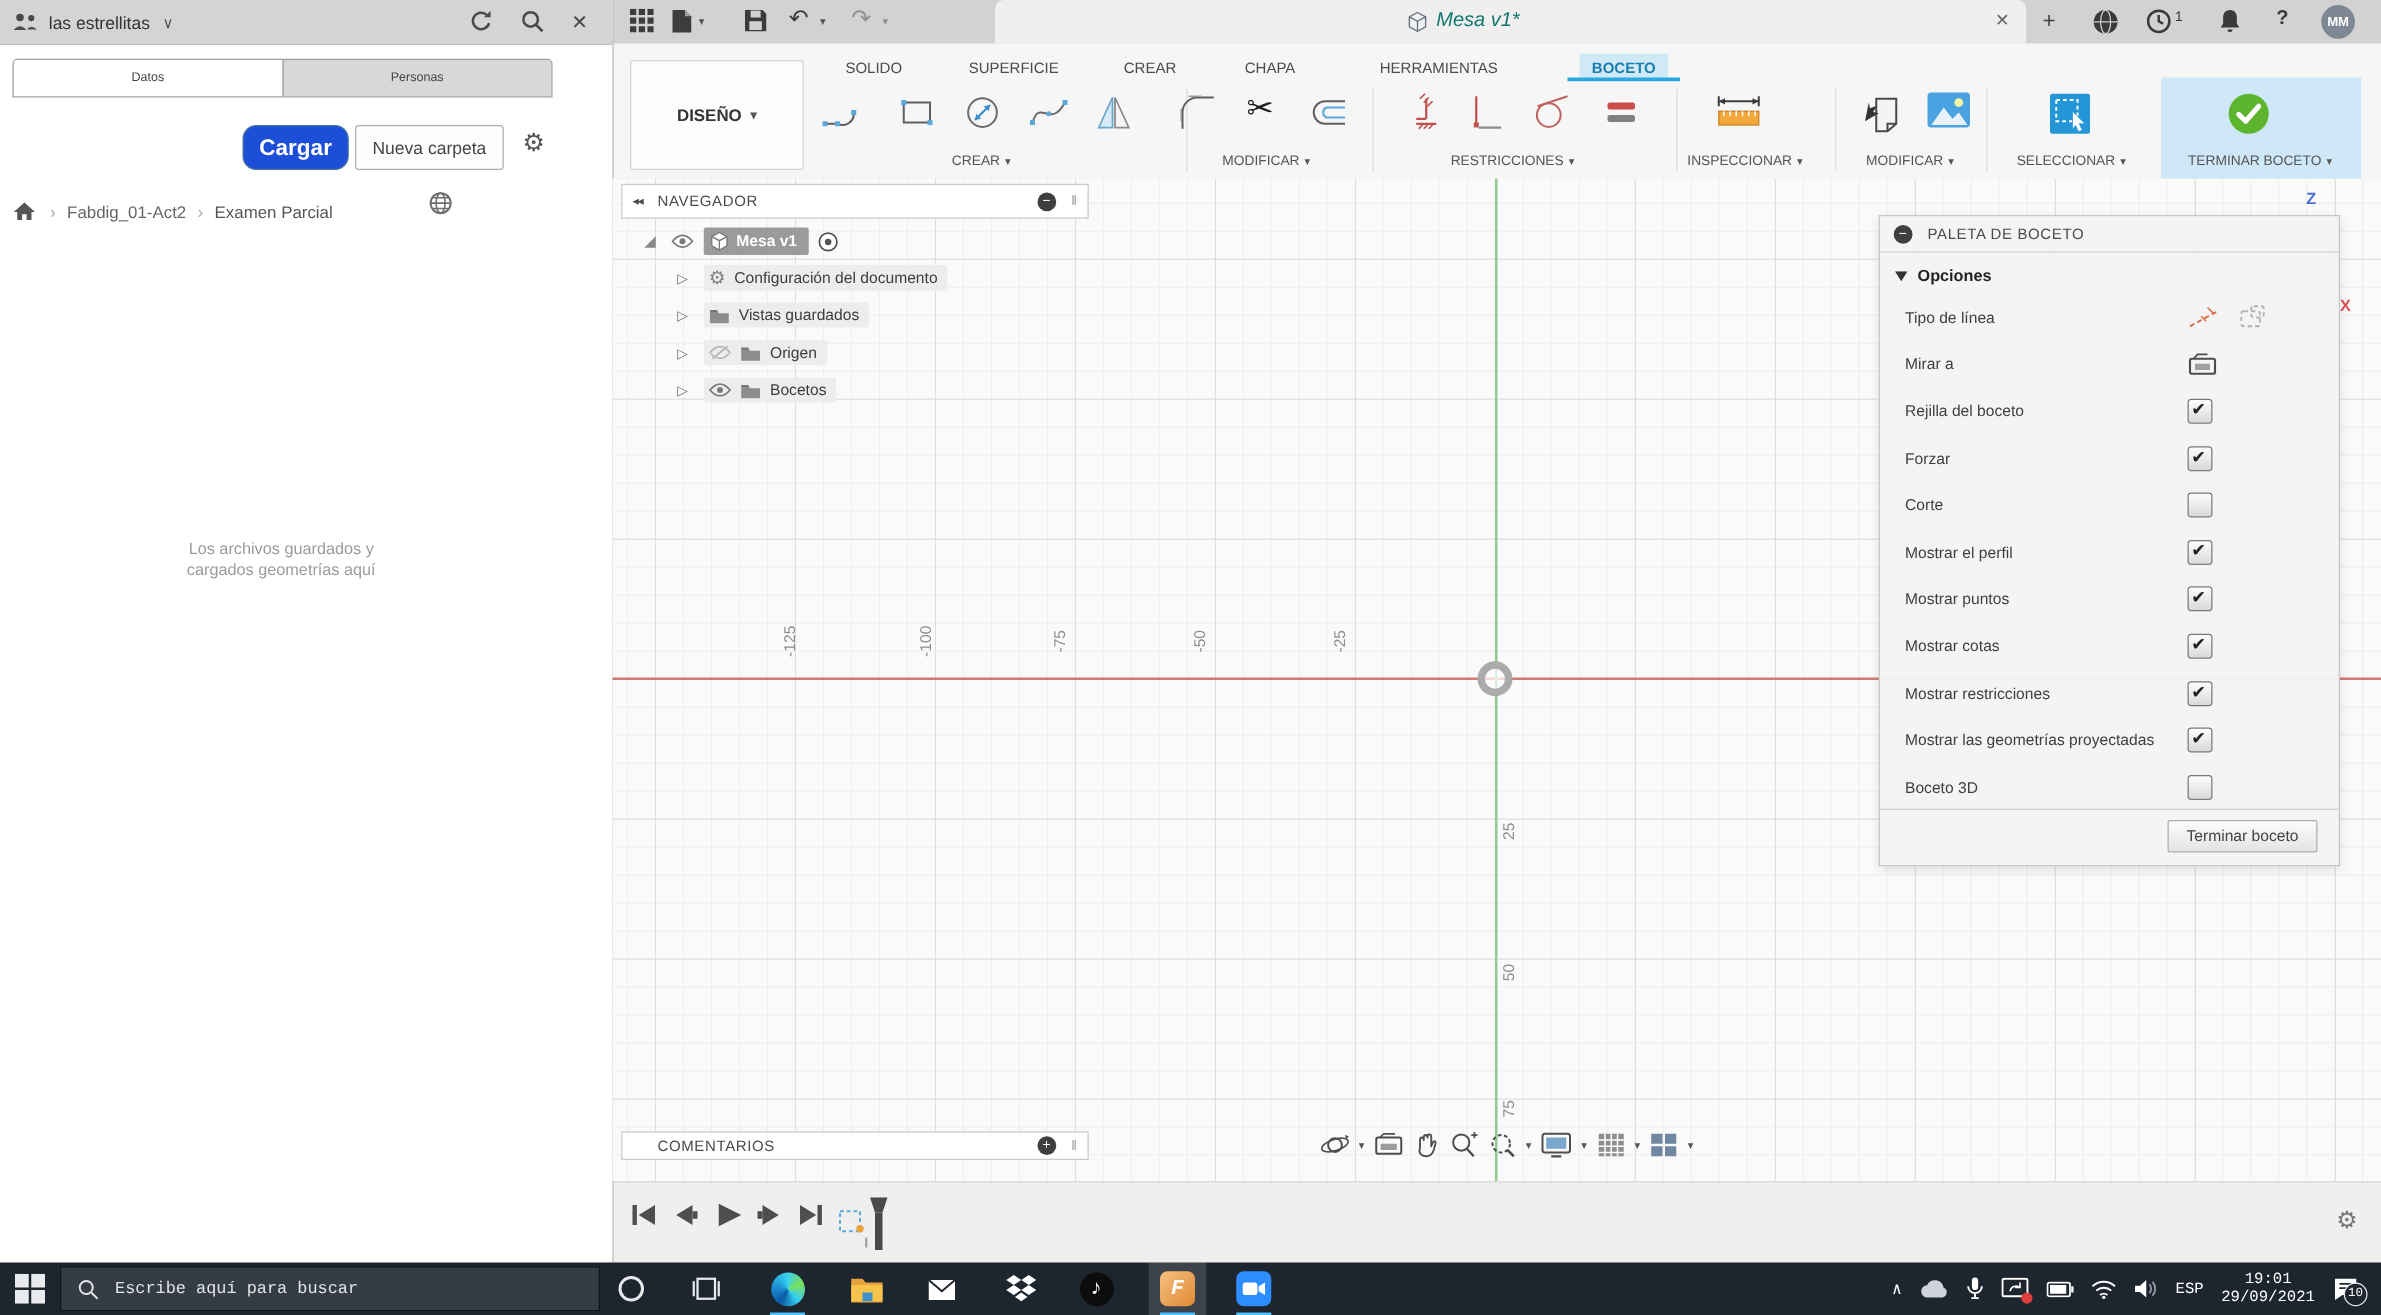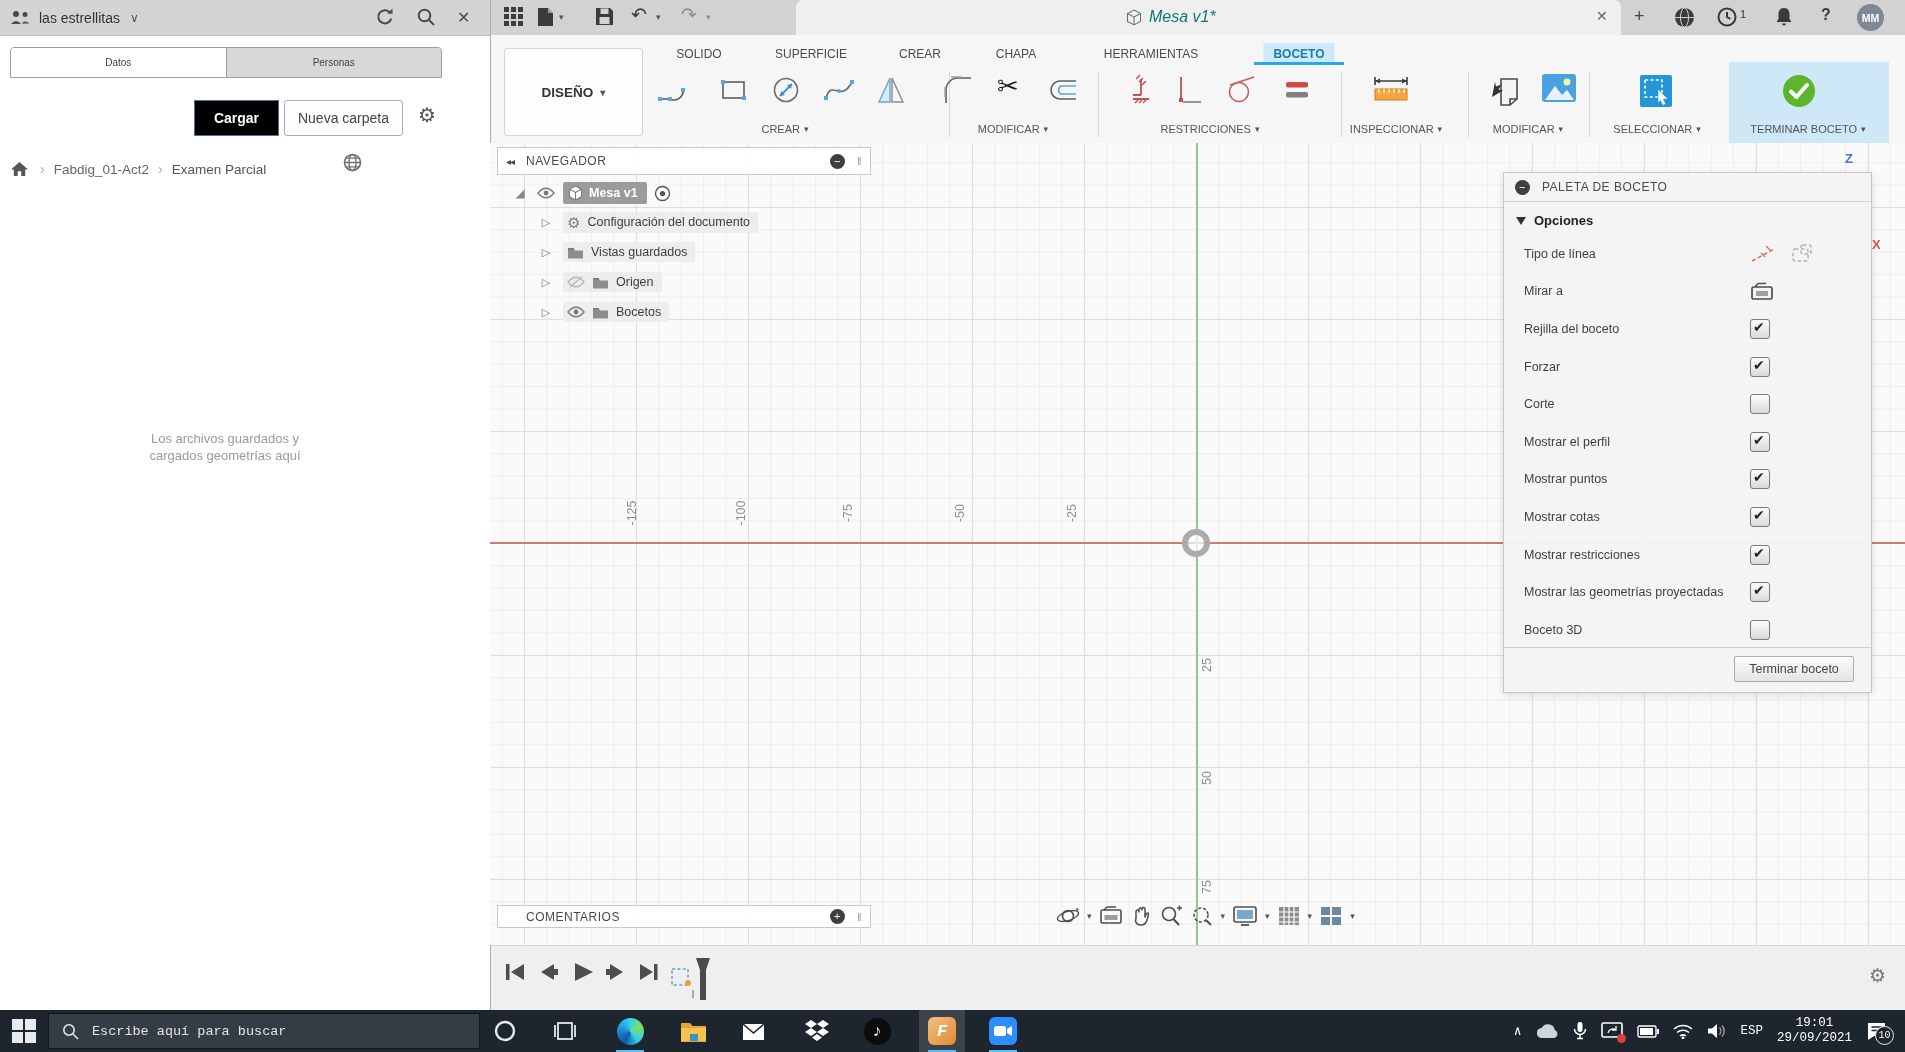--- a/index.html
+++ b/index.html
@@ -12,21 +12,21 @@
   
   .data-panel{position:absolute;left:0;top:0;width:490px;height:1010px;background:#fff;border-right:1px solid #adadad;}
   .dp-header{position:absolute;left:0;top:0;width:100%;height:35px;background:#d4d4d4;border-bottom:1px solid #bdbdbd;display:flex;align-items:center;}
   .dp-title{font-size:14px;color:#333;margin-left:8px;}
   .dp-vee{font-size:12px;color:#555;margin-left:10px;}
   .dp-hicon{position:absolute;top:7px;cursor:pointer;}
   .dp-tabs{position:absolute;left:10px;top:47px;width:430px;height:29px;display:flex;border:1px solid #9e9e9e;border-radius:4px 4px 0 0;overflow:hidden;}
   .dp-tab{flex:1;display:flex;align-items:center;justify-content:center;font-size:10px;color:#444;}
   .dp-tab.active{background:#fff;}
   .dp-tab.inactive{background:#d8d8d8;border-left:1px solid #9e9e9e;}
-  .btn-blue{position:absolute;left:194px;top:100px;width:83px;height:34px;background:#000000;border:1px solid #44739f;border-radius:0;color:#fff;font-size:14px;display:flex;align-items:center;justify-content:center;font-weight:bold;}
+  .btn-blue{position:absolute;left:194px;top:100px;width:83px;height:34px;background:#1d4ed8;border:1px solid #44739f;border-radius:11px;color:#fff;font-size:18px;display:flex;align-items:center;justify-content:center;font-weight:bold;}
   .btn-white{position:absolute;left:284px;top:100px;width:117px;height:34px;background:#fdfdfd;border:1px solid #adadad;border-radius:3px;color:#444;font-size:14px;display:flex;align-items:center;justify-content:center;}
   .dp-gear{position:absolute;left:418px;top:105px;font-size:20px;color:#555;line-height:20px;}
   .dp-crumbs{position:absolute;left:10px;top:156px;width:400px;height:26px;display:flex;align-items:center;font-size:13.5px;color:#666;}
   .crumb-sep{color:#aaa;margin:0 9px;font-size:14px;}
   .dp-globe{position:absolute;left:343px;top:153px;}
   .dp-empty{position:absolute;left:95px;top:430px;width:260px;text-align:center;font-size:13px;color:#9b9b9b;line-height:17px;}
 
   
   .topbar{position:absolute;left:491px;top:0;width:1414px;height:35px;background:#d2d2d2;}
   .qt-icon{position:absolute;top:7px;cursor:pointer;}

